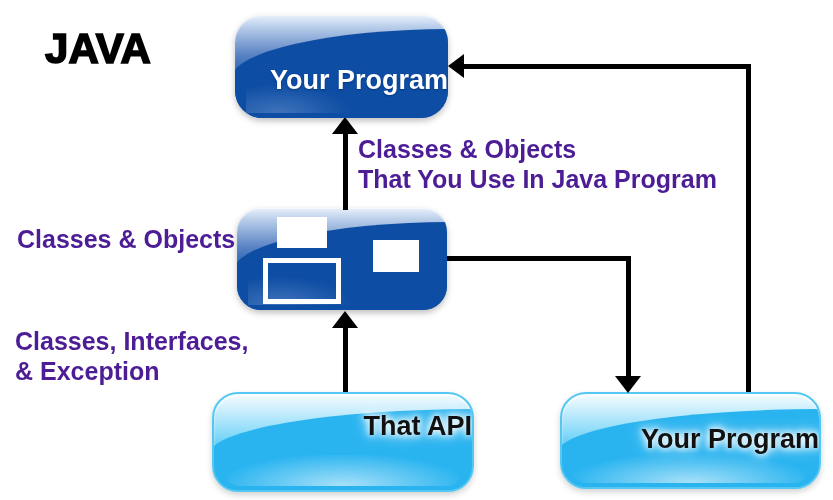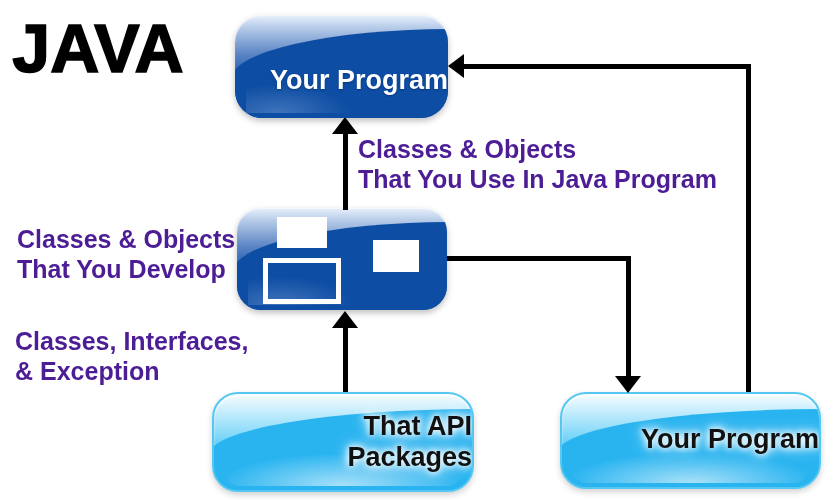--- a/index.html
+++ b/index.html
@@ -5,21 +5,21 @@
   html,body { margin:0; padding:0; background:#ffffff; }
   .canvas {
     position:relative; width:833px; height:500px; background:#ffffff;
     font-family:"Liberation Sans", sans-serif; overflow:hidden;
   }
 
   
   .big-title {
     position:absolute; left:2px; top:14px; width:192px;
     text-align:center; color:#000; font-weight:700;
-    font-size:68px; line-height:69px; -webkit-text-stroke:1.6px #000;
+    font-size:42px; line-height:69px; -webkit-text-stroke:1.6px #000;
   }
 
   
   .node { position:absolute; overflow:hidden; }
   .node.dark {
     border-radius:27px;
     background:linear-gradient(180deg,#e9f1fb 0%,#b7cce9 12%,#5b84c4 38%,#175aae 62%,#0d4fa4 100%);
     box-shadow:0 3px 6px rgba(0,0,0,.25), inset 0 1px 1px rgba(255,255,255,.6);
   }
   .dark-swoosh {
@@ -101,36 +101,34 @@
     <span class="dark-swoosh"></span>
     <span class="mini-rect r1"></span>
     <span class="mini-rect r2"></span>
     <span class="mini-rect r3"></span>
   </div>
 
   <div class="node cyan" id="node-packages">
     <span class="cyan-swoosh"></span>
     <span class="node-label label-black">
       <span style="display:block">That API</span>
-      <span style="display:block">Packages</span>
     </span>
   </div>
 
   <div class="node cyan" id="node-bottom-program">
     <span class="cyan-swoosh"></span>
     <span class="node-label label-black">Your Program</span>
   </div>
 
   <div class="annotation" id="annotation-use">
     <div>Classes &amp; Objects</div>
     <div>That You Use In Java Program</div>
   </div>
   <div class="annotation" id="annotation-develop">
     <div>Classes &amp; Objects</div>
-    <div>That You Develop</div>
   </div>
   <div class="annotation" id="annotation-exception">
     <div>Classes, Interfaces,</div>
     <div>&amp; Exception</div>
   </div>
 
   <div class="edge-line" style="left:343px; top:132px; width:5px; height:78px;"></div>
   <div class="head head-up" style="left:332px; top:117px;"></div>
 
   <div class="edge-line" style="left:343px; top:326px; width:5px; height:66px;"></div>

